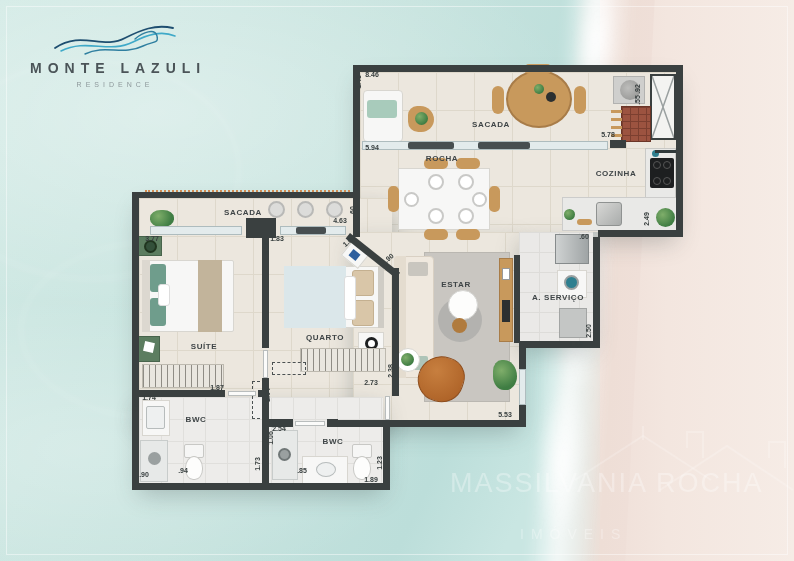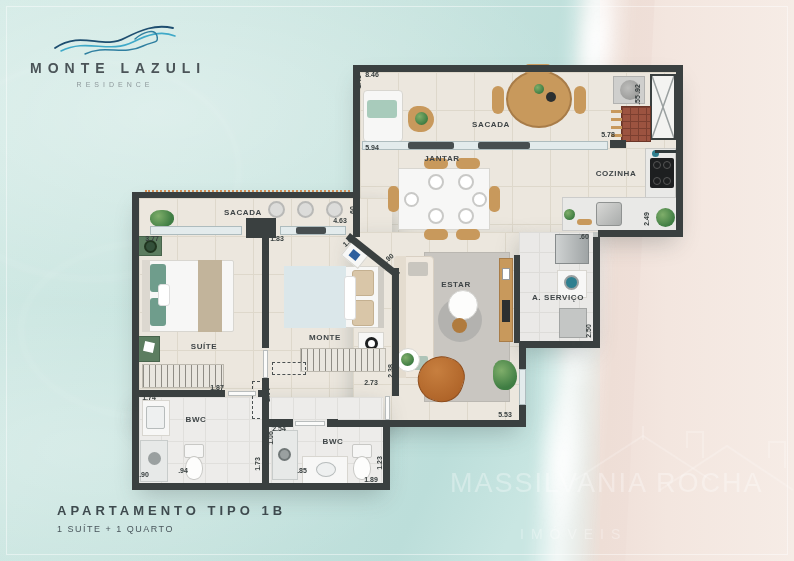--- a/index.html
+++ b/index.html
@@ -278,27 +278,27 @@
     <div class="w" style="left:610px;top:140px;width:16px;height:8px;"></div>
     <div class="w" style="left:514px;top:255px;width:6px;height:88px;"></div>
 
     <div class="doorleaf" style="left:263px;top:350px;width:5px;height:28px;"></div>
     <div class="doorleaf" style="left:228px;top:391px;width:28px;height:5px;"></div>
     <div class="doorleaf" style="left:385px;top:396px;width:5px;height:24px;"></div>
     <div class="doorleaf" style="left:295px;top:421px;width:30px;height:5px;"></div>
 
     <div>
         <span class="room-label" style="left: 491px; top: 124px;">SACADA</span>
-        <span class="room-label" style="left: 442px; top: 158px;">JANTAR</span>
+        <span class="room-label" style="left: 442px; top: 158px;">ROCHA</span>
         <span class="room-label" style="left: 616px; top: 173px;">COZINHA</span>
         <span class="room-label" style="left: 456px; top: 284px;">ESTAR</span>
         <span class="room-label" style="left: 538px; top: 297px; padding-left: 40px;">A. SERVIÇO</span>
         <span class="room-label" style="left: 243px; top: 212px;">SACADA</span>
         <span class="room-label" style="left: 204px; top: 346px;">SUÍTE</span>
-        <span class="room-label" style="left: 325px; top: 337px;">MONTE</span>
+        <span class="room-label" style="left: 325px; top: 337px;">QUARTO</span>
         <span class="room-label" style="left: 196px; top: 419px;">BWC</span>
         <span class="room-label" style="left: 333px; top: 441px;">BWC</span>
       </div>
     <div>
         <span class="dim" style="left: 372px; top: 74px;">8.46</span>
         <span class="dim v" style="left: 358px; top: 82px;">1.43</span>
         <span class="dim" style="left: 372px; top: 147px;">5.94</span>
         <span class="dim v" style="left: 357px; top: 136px;">1.00</span>
         <span class="dim v" style="left: 637px; top: 89px;">.92</span>
         <span class="dim v" style="left: 637px; top: 100px;">.55</span>
@@ -325,19 +325,15 @@
         <span class="dim v" style="left: 267px; top: 395px;">2.04</span>
         <span class="dim" style="left: 217px; top: 387px;">1.87</span>
         <span class="dim" style="left: 279px; top: 428px;">2.54</span>
         <span class="dim v" style="left: 270px; top: 438px;">1.06</span>
         <span class="dim" style="left: 302px; top: 470px;">.85</span>
         <span class="dim v" style="left: 379px; top: 463px;">1.23</span>
         <span class="dim" style="left: 371px; top: 479px;">1.89</span>
       </div>
   </div>
 
-  <div class="footer">
-    <div class="footer-title">APARTAMENTO TIPO 1B</div>
-    <div class="footer-sub">1 SUÍTE + 1 QUARTO</div>
-  </div>
 
   <div class="frame"></div>
 </div>
 
 </body></html>

